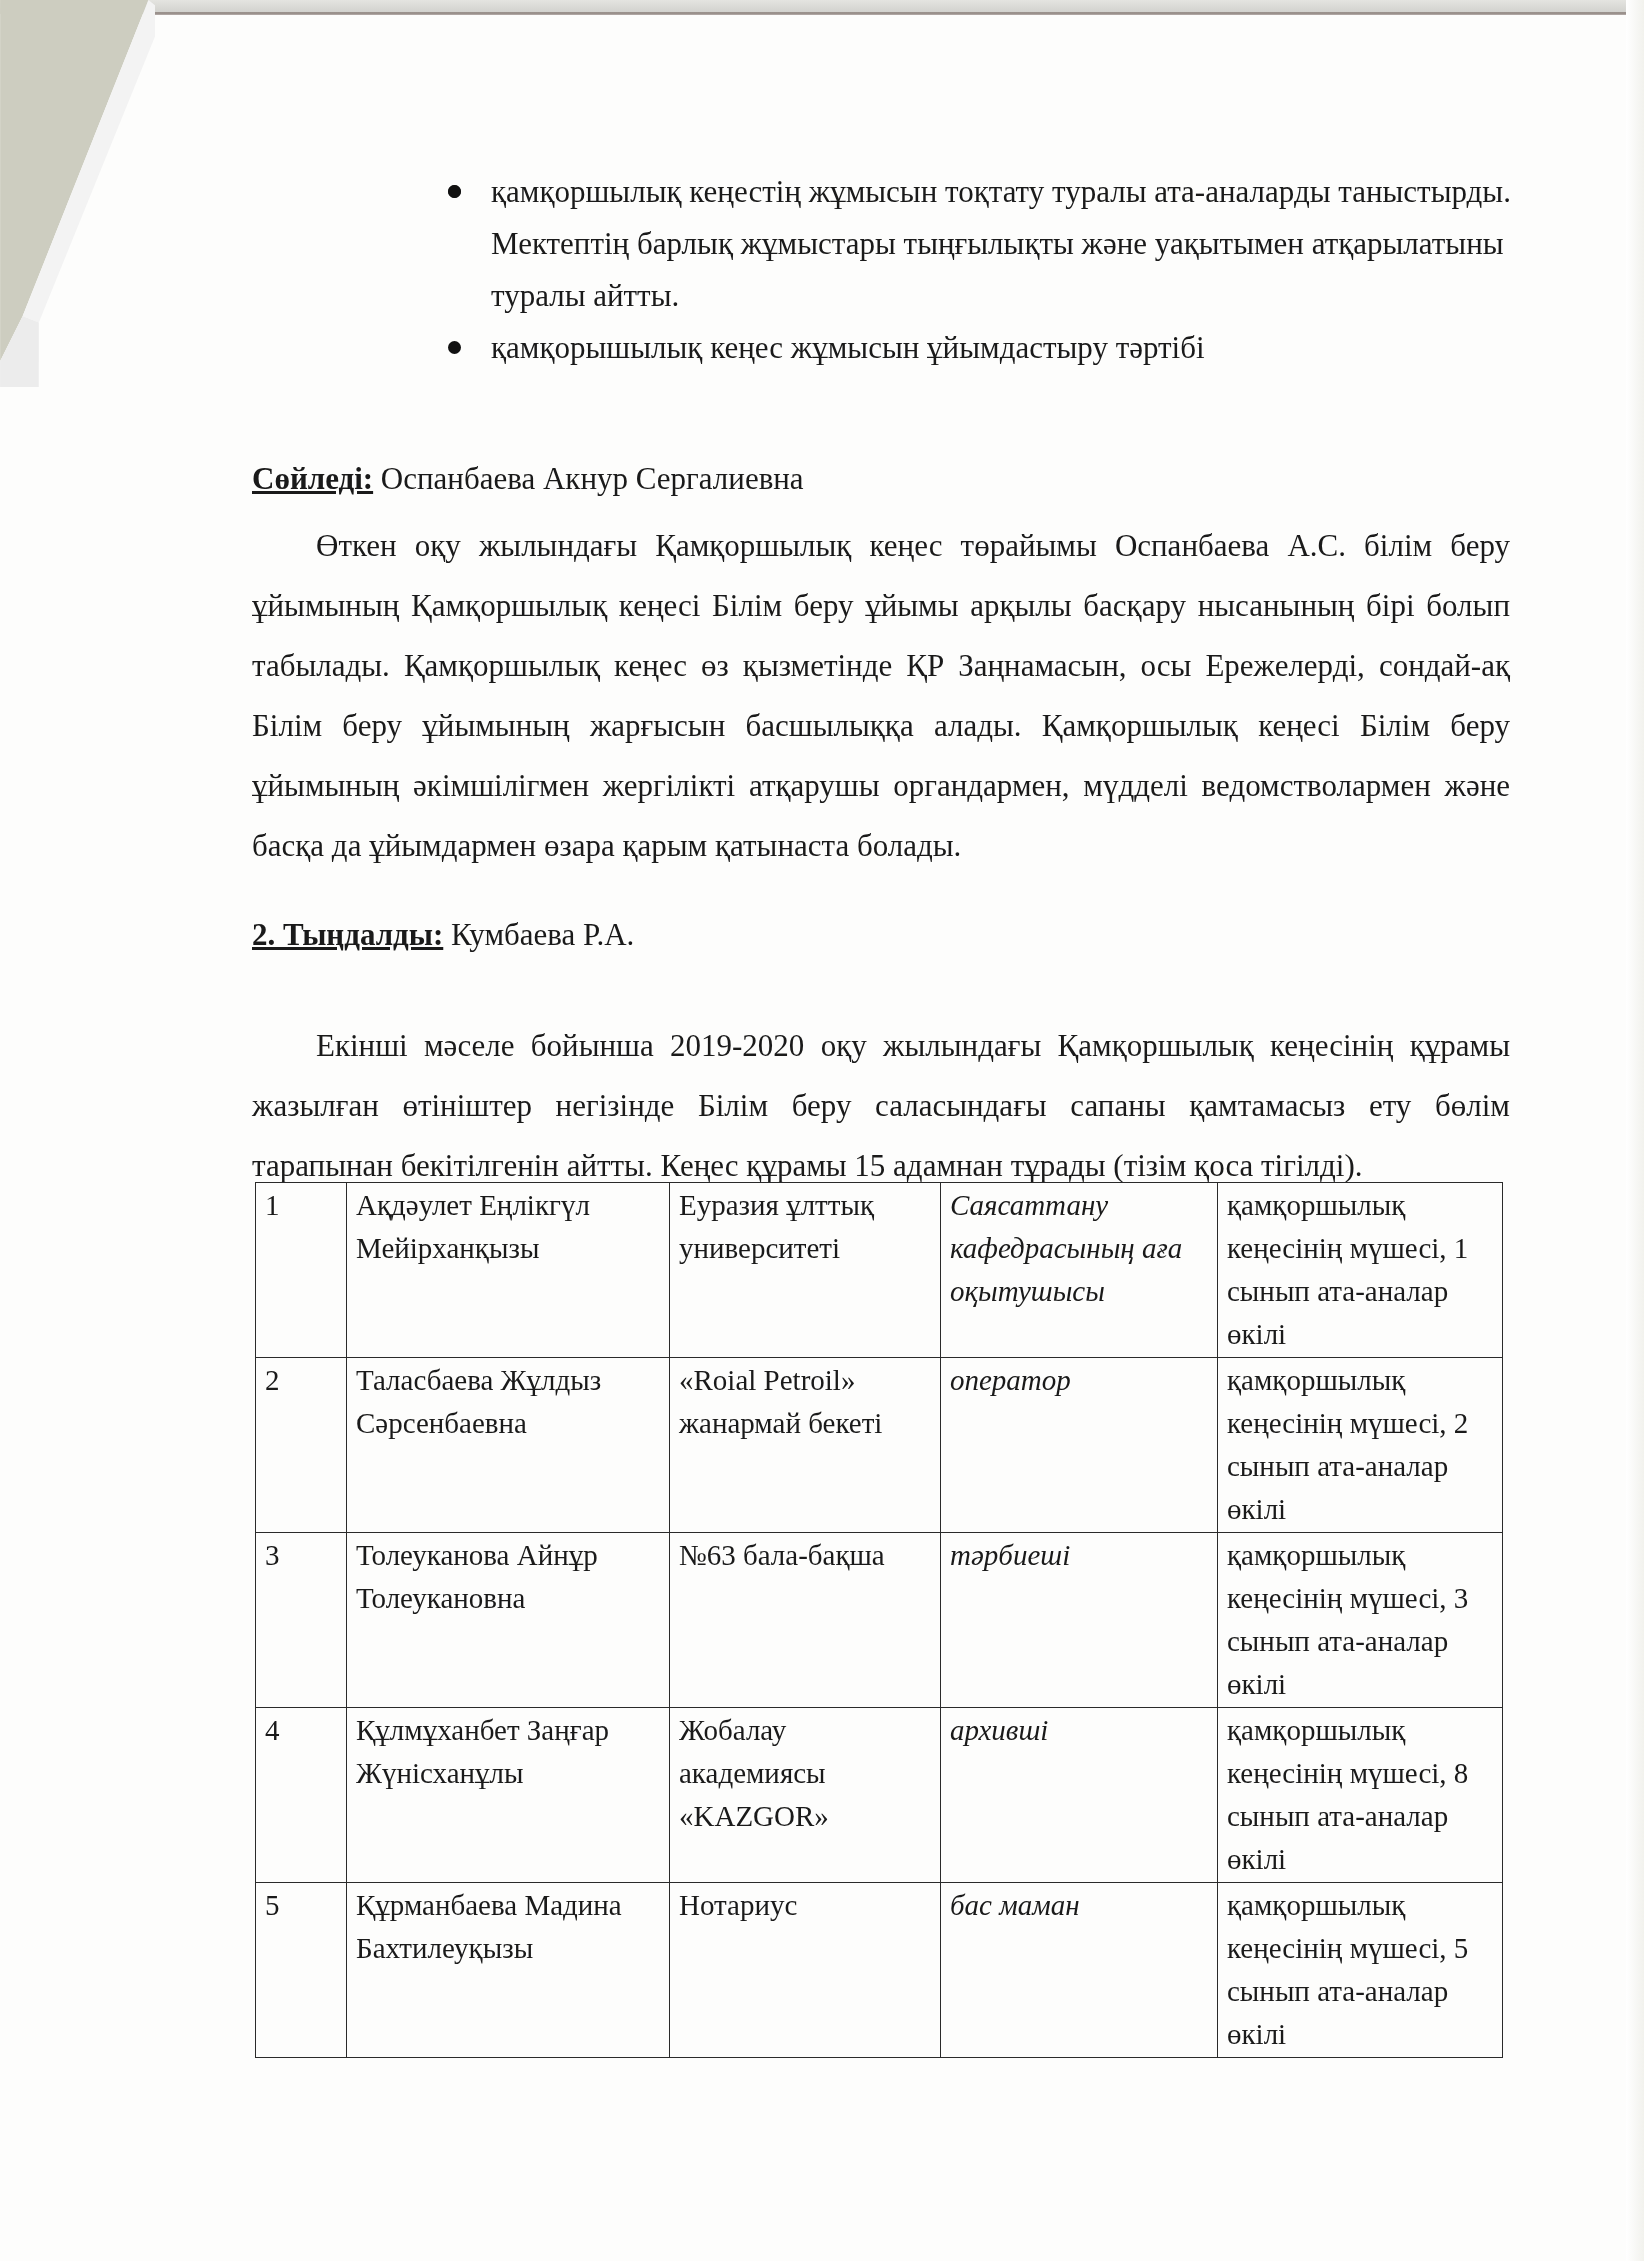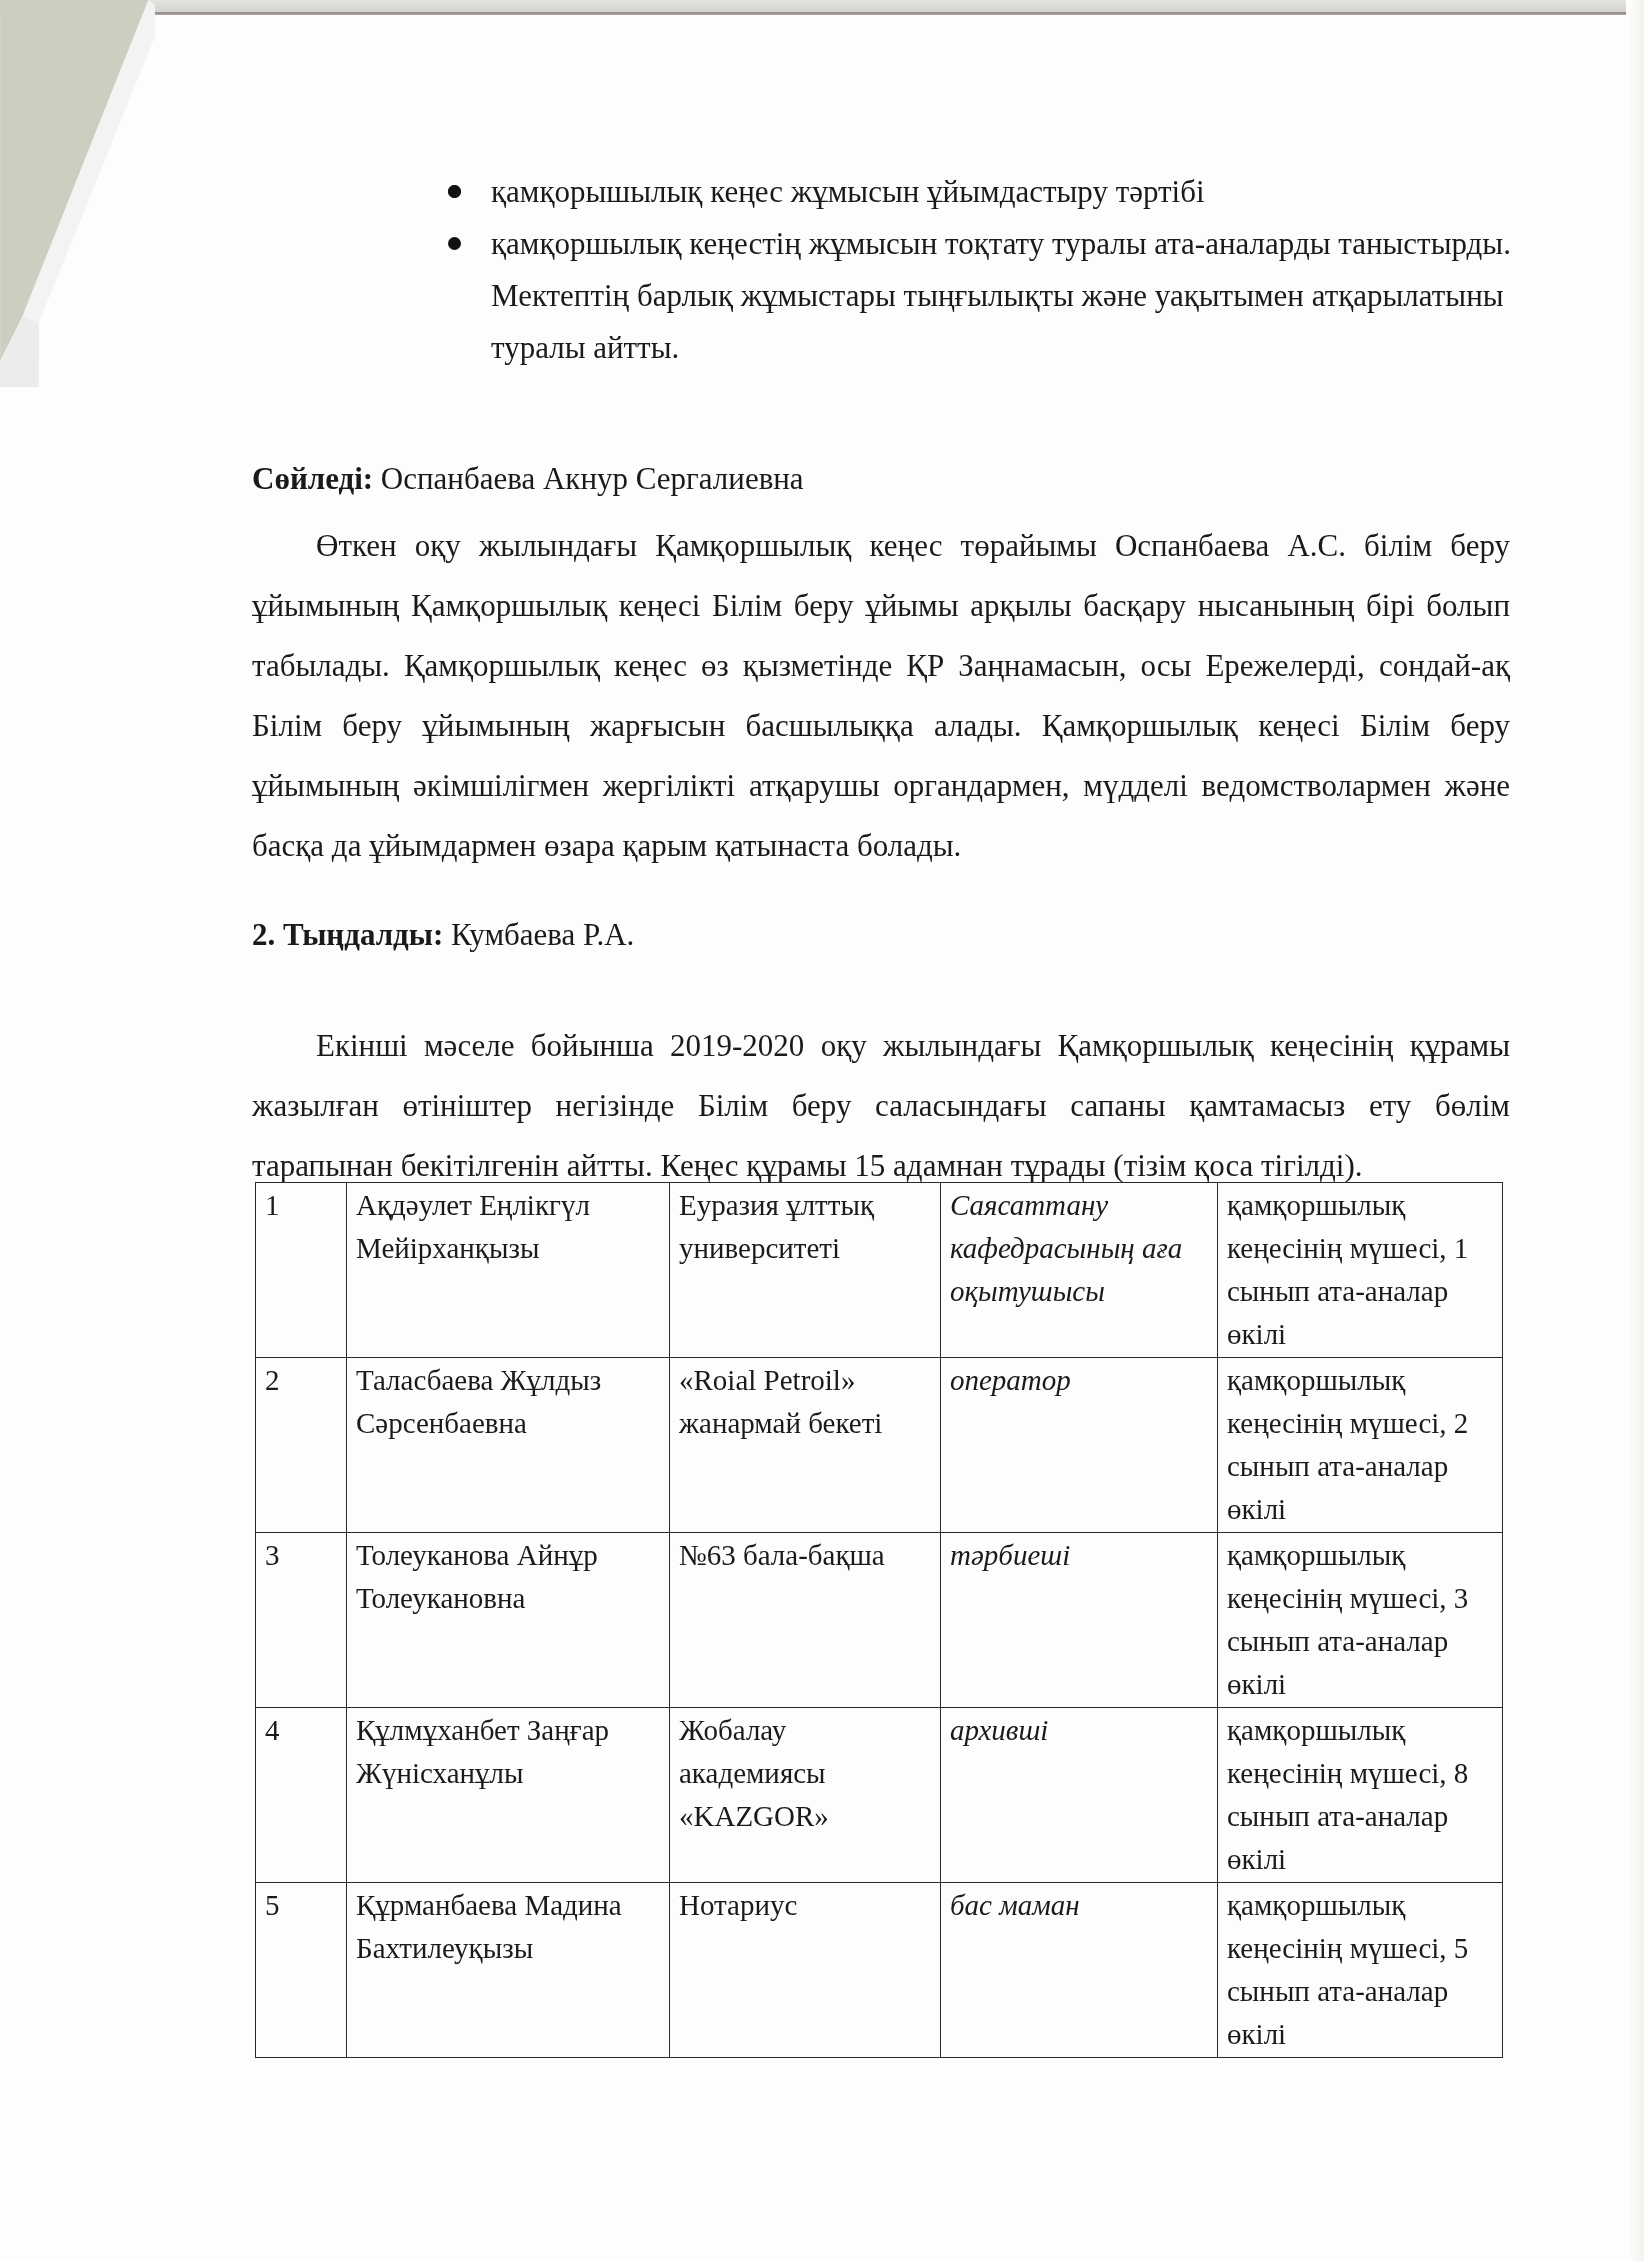--- a/index.html
+++ b/index.html
@@ -14,21 +14,21 @@
   .top-edge { position:absolute; left:155px; top:11.6px; width:1490px; height:3.9px; background:#6d5c57; opacity:.55; }
   .fold { position:absolute; left:0; top:0; width:155px; height:387px; }
   .right-margin { position:absolute; right:0; top:0; width:19.3px; height:2261px; background:linear-gradient(90deg,#ffffff,#f1f1ec); }
 
   .bullets { position:absolute; left:439px; top:166px; width:1096px; list-style:none; margin:0; padding:0; font-size:31px; line-height:52px; }
   .bullets li { position:relative; padding-left:52px; }
   .bullets li .dot { position:absolute; left:9px; top:19.3px; width:13px; height:13px; border-radius:50%; background:#111; }
 
   .para { position:absolute; font-size:31px; line-height:60px; text-align:justify; }
   .heading { position:absolute; font-size:31px; line-height:39px; }
-  .heading b { font-weight:bold; }
+  .heading b { font-weight:bold;text-decoration:underline; }
 
   #speaker { left:252px; top:459px; }
   #p1 { left:252px; top:516px; width:1258px; text-indent:64px; }
   #heard { left:252px; top:915px; }
   #p2 { left:252px; top:1016px; width:1258px; text-indent:64px; }
 
   table.members { position:absolute; left:255px; top:1182px; border-collapse:collapse; font-size:29px; line-height:43px; }
   table.members td { border:1.9px solid #2a2a2a; vertical-align:top; padding:1.3px 9px 0 9px; }
   td.c-num { width:72px; }
   td.c-name { width:304px;border-radius:23px; }
@@ -45,22 +45,22 @@
 <div class="top-edge"></div>
 <svg class="fold" viewBox="0 0 240 600" width="155" height="387">
   <polygon points="0,0 230,0 35,490 0,560" fill="#cdcdc0"></polygon>
   <polygon points="230,0 255,20 60,500 35,490" fill="#f3f3f3"></polygon>
   <polygon points="0,560 35,490 60,500 60,600 0,600" fill="#ececec"></polygon>
 </svg>
 <div class="right-margin"></div>
 
 <ul class="bullets">
   <li><span class="dot"></span></li>
+  <li><span class="dot"></span><span>қамқоршылық кеңестің жұмысын тоқтату туралы ата-аналарды таныстырды. Мектептің барлық жұмыстары тыңғылықты және уақытымен атқарылатыны туралы айтты.</span></li>
   <li><span class="dot"></span><span>қамқорышылық кеңес жұмысын ұйымдастыру тәртібі</span></li>
-  <li><span class="dot"></span><span>қамқоршылық кеңестің жұмысын тоқтату туралы ата-аналарды таныстырды. Мектептің барлық жұмыстары тыңғылықты және уақытымен атқарылатыны туралы айтты.</span></li>
 </ul>
 
 <div class="heading" id="speaker">
   <b>Сөйледі:</b>
   <span>Оспанбаева Акнур Сергалиевна</span>
 </div>
 
 <div class="para" id="p1">Өткен оқу жылындағы Қамқоршылық кеңес төрайымы Оспанбаева А.С. білім беру ұйымының Қамқоршылық кеңесі Білім беру ұйымы арқылы басқару нысанының бірі болып табылады. Қамқоршылық кеңес өз қызметінде ҚР Заңнамасын, осы Ережелерді, сондай-ақ Білім беру ұйымының жарғысын басшылыққа алады. Қамқоршылық кеңесі Білім беру ұйымының әкімшілігмен жергілікті атқарушы органдармен, мүдделі ведомстволармен және басқа да ұйымдармен өзара қарым қатынаста болады.</div>
 
 <div class="heading" id="heard">

